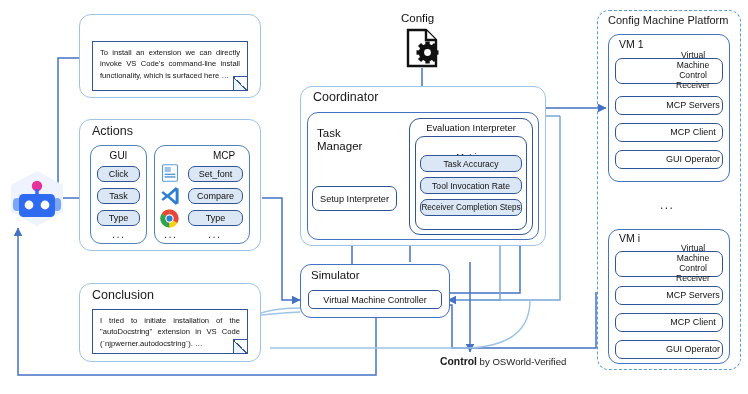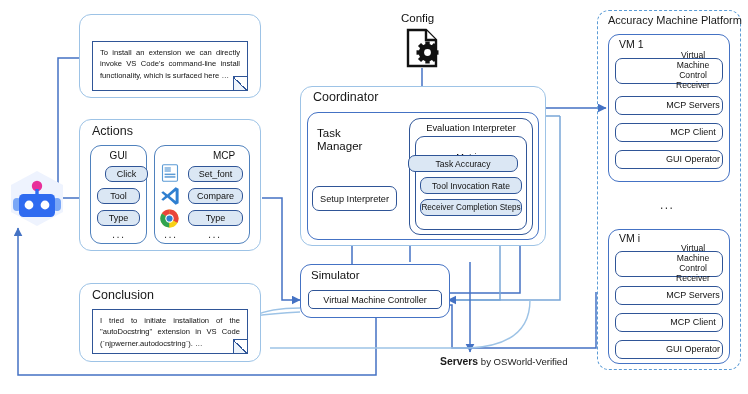--- a/index.html
+++ b/index.html
@@ -106,22 +106,22 @@
   <div class="bubble" style="left:92px;top:41px;width:156px;height:50px;">
     <span>To install an extension we can directly invoke VS Code's command-line install functionality, which is surfaced here …</span>
     <span class="fold"></span>
   </div>
 
   <div class="panel" style="left:79px;top:119px;width:182px;height:132px;"></div>
   <div class="panel-title" style="left:92px;top:124px;text-align:center;">Actions</div>
 
   <div class="subpanel" style="left:90px;top:145px;width:57px;height:99px;"></div>
   <div class="subtitle" style="left:90px;top:150px;width:57px;">GUI</div>
-  <div class="chip" style="left:97px;top:166px;width:43px;height:16px;margin-left:8px;">Click</div>
-  <div class="chip" style="left:97px;top:188px;width:43px;height:16px;">Tool</div>
+  <div class="chip" style="left:97px;top:166px;width:43px;height:16px;">Click</div>
+  <div class="chip" style="left:97px;top:188px;width:43px;height:16px;">Task</div>
   <div class="chip" style="left:97px;top:210px;width:43px;height:16px;">Type</div>
   <div class="dots" style="left:112px;top:228px;">...</div>
 
   <div class="subpanel" style="left:154px;top:145px;width:96px;height:99px;"></div>
   <div class="subtitle" style="left:154px;top:150px;width:76px;padding-left:32px;">MCP</div>
 
   <div class="icon" style="left:161px;top:164px;width:18px;height:18px;">
     <svg viewBox="0 0 18 18" width="18" height="18">
       <rect x="1.5" y="0.8" width="15" height="16.4" rx="1.2" fill="#ffffff" stroke="#5b9bd5" stroke-width="1.1"></rect>
       <rect x="3.6" y="3" width="6.2" height="5" fill="#9dc3e6"></rect>
@@ -184,34 +184,34 @@
 
   <div class="subpanel" style="left:307px;top:112px;width:232px;height:128px;border-color:#4472c4;"></div>
   <div class="lbl" style="left:317px;top:127px;font-size:11.5px;line-height:1.15;white-space:normal;width:60px;">Task Manager</div>
   <div class="chip white" style="left:312px;top:186px;width:85px;height:25px;font-size:9.2px;">Setup Interpreter</div>
 
   <div class="subpanel" style="left:409px;top:118px;width:124px;height:117px;border-color:#2f5597;"></div>
   <div class="subtitle" style="left:409px;top:122px;width:124px;font-size:9.4px;">Evaluation Interpreter</div>
 
   <div class="subpanel" style="left:415px;top:136px;width:112px;height:94px;border-color:#2f5597;border-radius:9px;"></div>
   <div class="subtitle" style="left:415px;top:152px;width:112px;font-size:9.2px;">Metrics</div>
-  <div class="chip metric" style="left:408px;top:155px;width:110px;height:17px;">Task Accuracy</div>
+  <div class="chip metric" style="left:420px;top:155px;width:102px;height:17px;">Task Accuracy</div>
   <div class="chip metric" style="left:420px;top:177px;width:102px;height:17px;">Tool Invocation Rate</div>
   <div class="chip metric" style="left:420px;top:199px;width:102px;height:17px;font-size:8.2px;">Receiver Completion Steps</div>
 
   <div class="subpanel" style="left:300px;top:264px;width:150px;height:54px;border-color:#4472c4;"></div>
   <div class="lbl" style="left:311px;top:269px;font-size:11.5px;">Simulator</div>
   <div class="chip white" style="left:308px;top:290px;width:134px;height:19px;font-size:9px;border-radius:5px;">Virtual Machine Controller</div>
 
   <div class="reward" style="left:440px;top:356px;">
-    <b>Servers</b><span> by OSWorld-Verified</span>
+    <b>Control</b><span> by OSWorld-Verified</span>
   </div>
 
   <div class="dashed" style="left:597px;top:10px;width:144px;height:360px;"></div>
-  <div class="panel-title" style="left:608px;top:14px;font-size:11px;">Accuracy Machine Platform</div>
+  <div class="panel-title" style="left:608px;top:14px;font-size:11px;">Config Machine Platform</div>
 
   <div class="subpanel" style="left:608px;top:34px;width:122px;height:148px;border-color:#4472c4;"></div>
   <div class="lbl" style="left:619px;top:38px;font-size:10.5px;">VM 1</div>
   <div class="chip vm" style="left:615px;top:58px;width:108px;height:26px;font-size:8.6px;">Virtual Machine Control Receiver</div>
   <div class="chip vm" style="left:615px;top:96px;width:108px;height:19px;font-size:9px;">MCP Servers</div>
   <div class="chip vm" style="left:615px;top:123px;width:108px;height:19px;font-size:9px;">MCP Client</div>
   <div class="chip vm" style="left:615px;top:150px;width:108px;height:19px;font-size:9px;">GUI Operator</div>
 
   <div class="dots" style="left:660px;top:198px;font-size:12px;">...</div>
 

